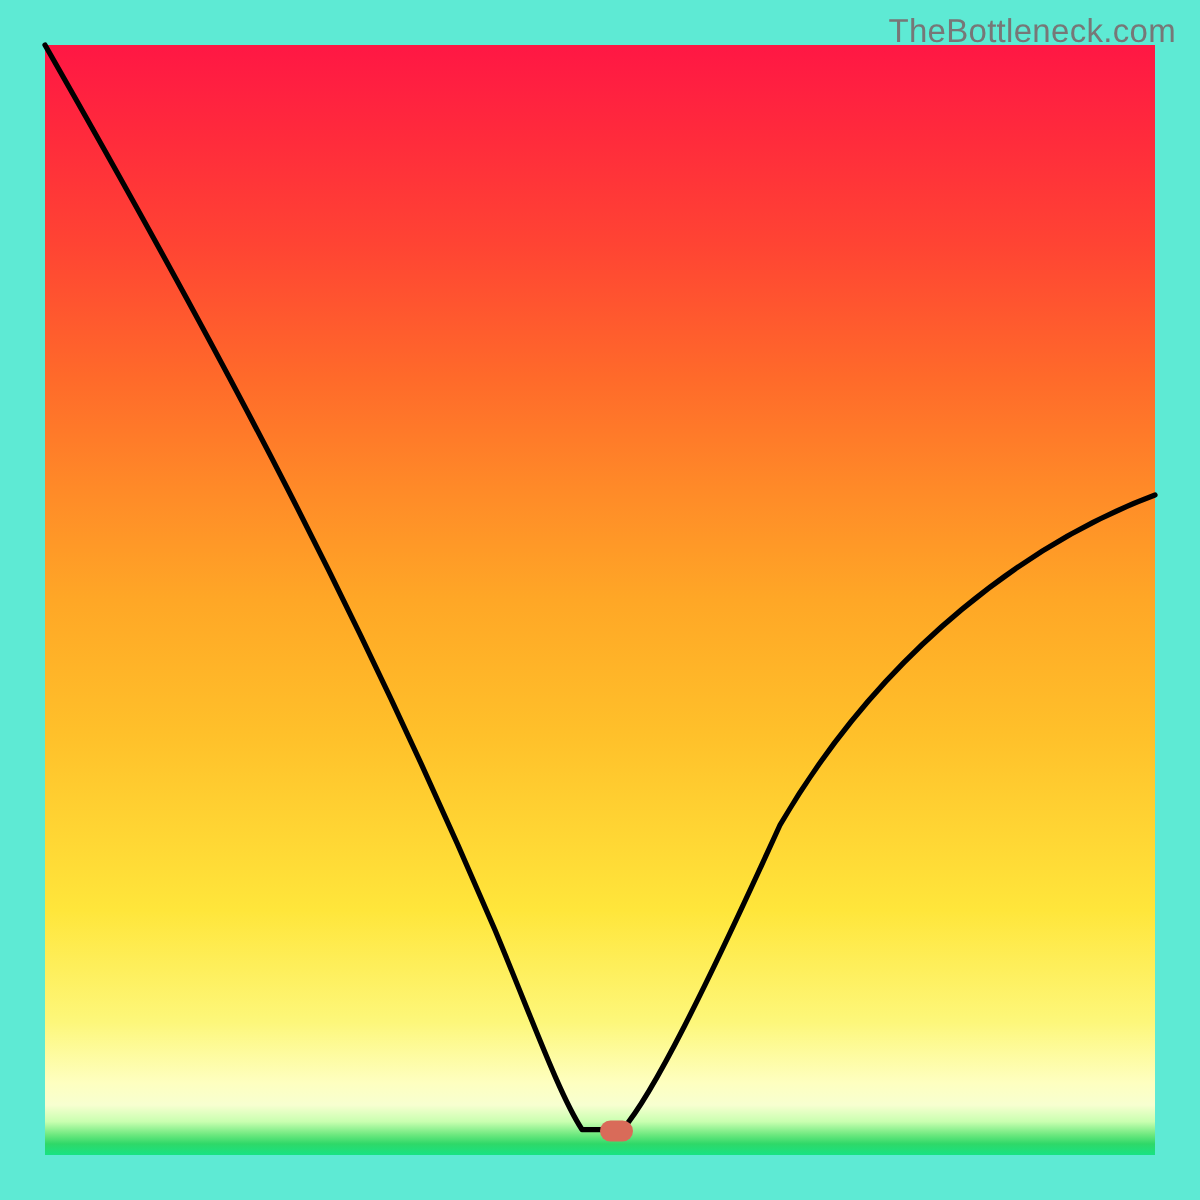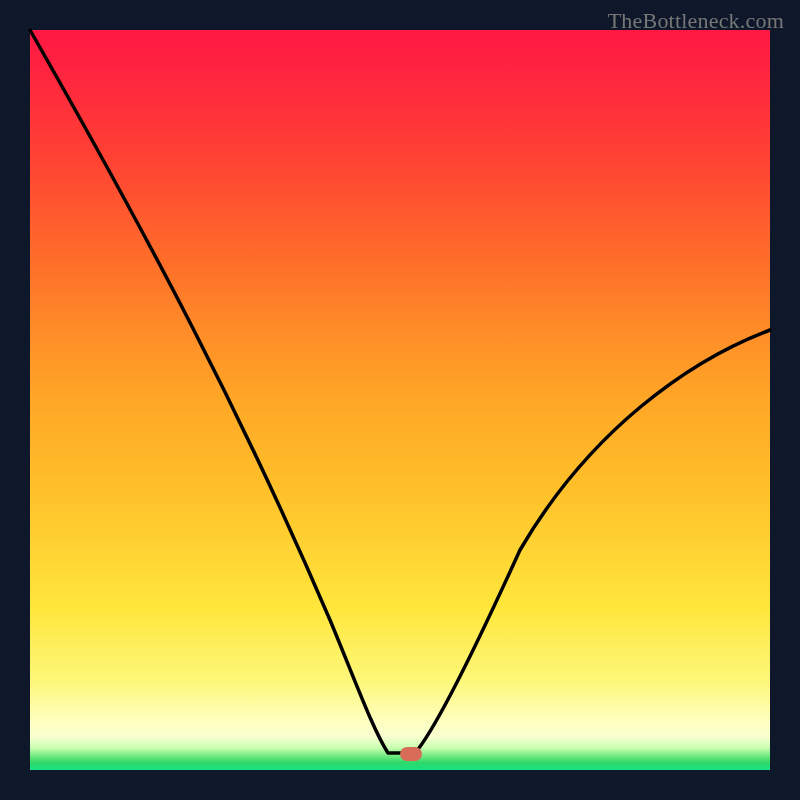--- a/index.html
+++ b/index.html
@@ -10,22 +10,21 @@
     background: #000;
     overflow: hidden;
     font-family: Arial, Helvetica, sans-serif;
   }
   .frame {
     position: absolute;
     left: 0;
     top: 0;
     width: 800px;
     height: 800px;
-    background: #0f172a;
-    font-family: Liberation Serif, serif;
+    background: #5eead4;
   }
   .plot-area {
     position: absolute;
     left: 30px;
     top: 30px;
     width: 740px;
     height: 740px;
     
     background: linear-gradient(
       to bottom,

